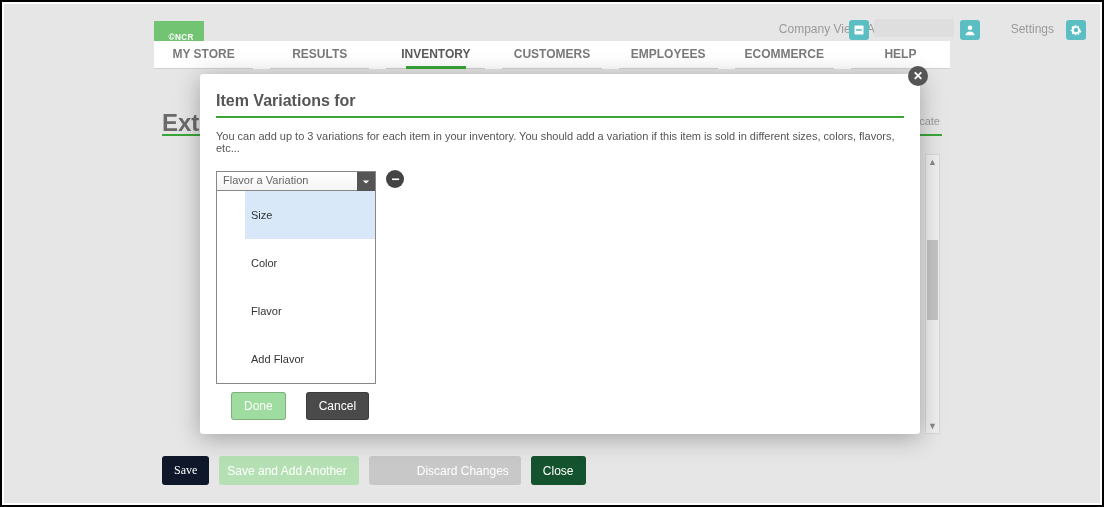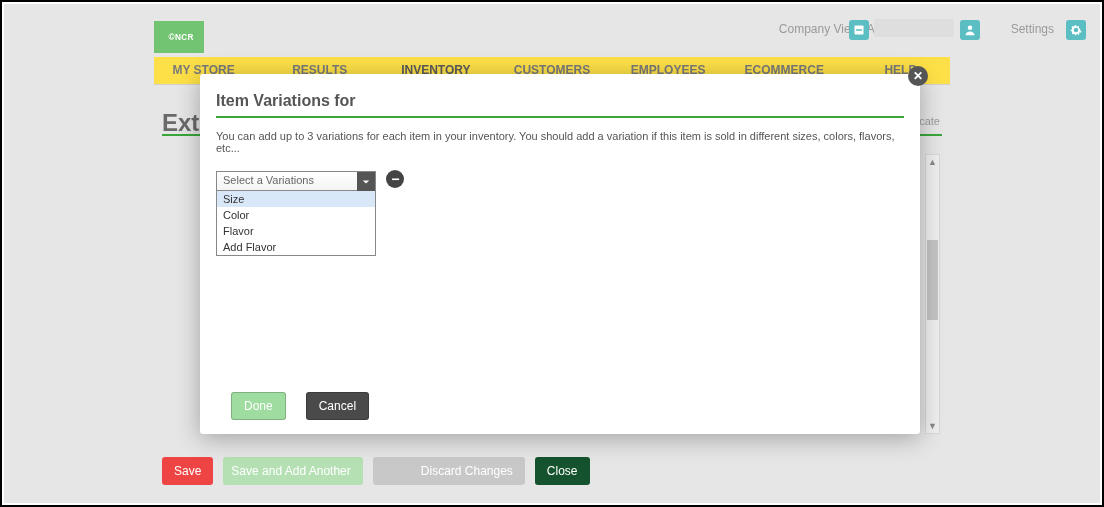--- a/index.html
+++ b/index.html
@@ -56,26 +56,26 @@
   }
   .icon-btn svg{fill:#fff;width:12px;height:12px;}
   .hdr-icon1{position:absolute;right:231px;top:3px;}
   .hdr-space{position:absolute;right:146px;top:2px;width:80px;height:18px;background:#dedede;border-radius:2px;}
   .hdr-icon2{position:absolute;right:120px;top:3px;}
   .hdr-settings{position:absolute;right:46px;top:5px;color:#9a9a9a;font-size:12px;}
   .hdr-icon3{position:absolute;right:14px;top:3px;}
 
   .nav {
     position:absolute;
-    top:53px;
+    top:37px;
     left:150px;
     right:150px;
     height:28px;
     display:flex;
-    background:#fde047;
+    background:#ffffff;
     gap:17px;
   }
   .nav-item{
     flex:1;
     text-align:center;
     color:#7a7a7a;
     font-size:12px;
     font-weight:bold;
     padding:6px 0;
     border-bottom:1px solid #d0d0d0;
@@ -114,21 +114,21 @@
     gap:10px;
   }
   .btn{
     padding:7px 12px;
     border-radius:3px;
     font-size:12px;
     color:#fff;
     border:none;
     cursor:pointer;
   }
-  .btn.green{background:#ef4444;}
+  .btn.green{background:#0f172a;font-family:Liberation Serif, serif;}
   .btn.green-light{background:#b4e0b4;padding-left:8px;}
   .btn.gray-light{background:#c8c8c8;padding-left:48px;}
   .btn.gray{background:#14532d;}
 
   .scrollbar{
     position:absolute;
     right:160px;
     top:150px;
     width:15px;
     height:280px;
@@ -198,21 +198,21 @@
   .dropdown{
     position:absolute;
     left:0;top:20px;
     width:160px;
     background:#fff;
     border:1px solid #888;
     border-top:none;
     z-index:5;
   }
   .dropdown .opt{
-    font-size:11px;color:#333;padding:2px 6px;cursor:pointer;
+    font-size:11px;color:#333;padding:18px 6px;cursor:pointer;margin-left:28px;
   }
   .dropdown .opt.hl{background:#d8e8f9;}
   .modal-buttons{
     position:absolute;left:31px;bottom:14px;display:flex;gap:20px;
   }
   .mbtn{
     padding:6px 12px;border-radius:3px;font-size:12px;color:#fff;border:1px solid rgba(0,0,0,0.2);cursor:pointer;
   }
   .mbtn.done{background:#9fdc9f;color:#fff;}
   .mbtn.cancel{background:#4a4a4a;}
@@ -277,21 +277,21 @@
   </div>
 
   <div class="modal">
     <div class="modal-close">✕</div>
     <h2>Item Variations for</h2>
     <div class="rule"></div>
     <div class="desc">You can add up to 3 variations for each item in your inventory. You should add a variation if this item is sold in different sizes, colors, flavors, etc...</div>
 
     <div class="select-wrap">
       <div class="select-box">
-        <span>Select a Variations</span>
+        <span>Flavor a Variation</span>
         <span class="select-arrow">
             <svg viewBox="0 0 10 10">
               <path d="M1 3l4 4 4-4z"></path>
             </svg>
           </span>
       </div>
       <div class="dropdown">
         <div class="opt hl">Size</div>
         <div class="opt">Color</div>
         <div class="opt">Flavor</div>

